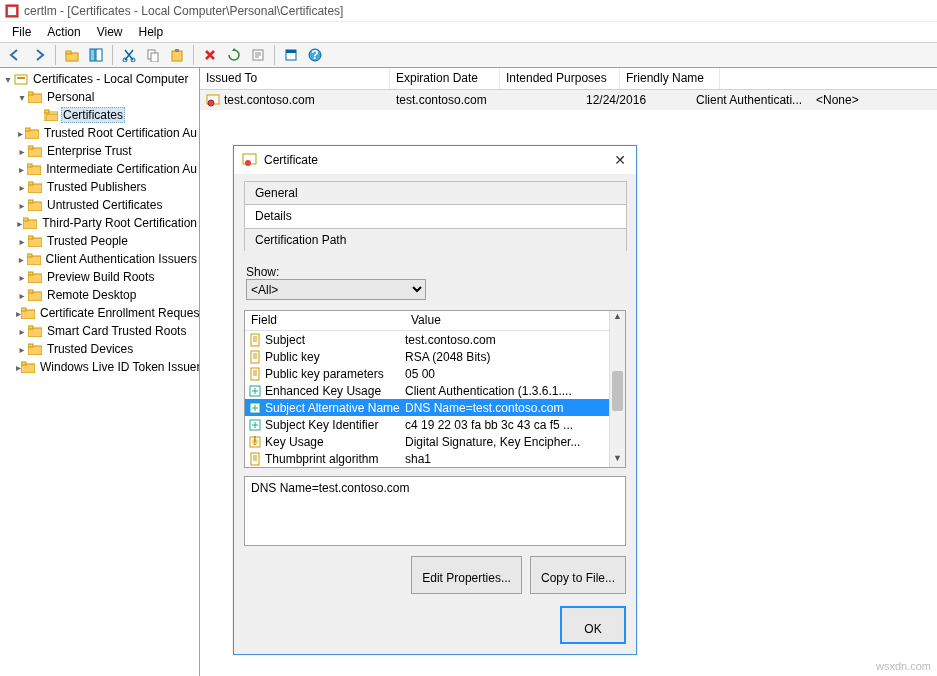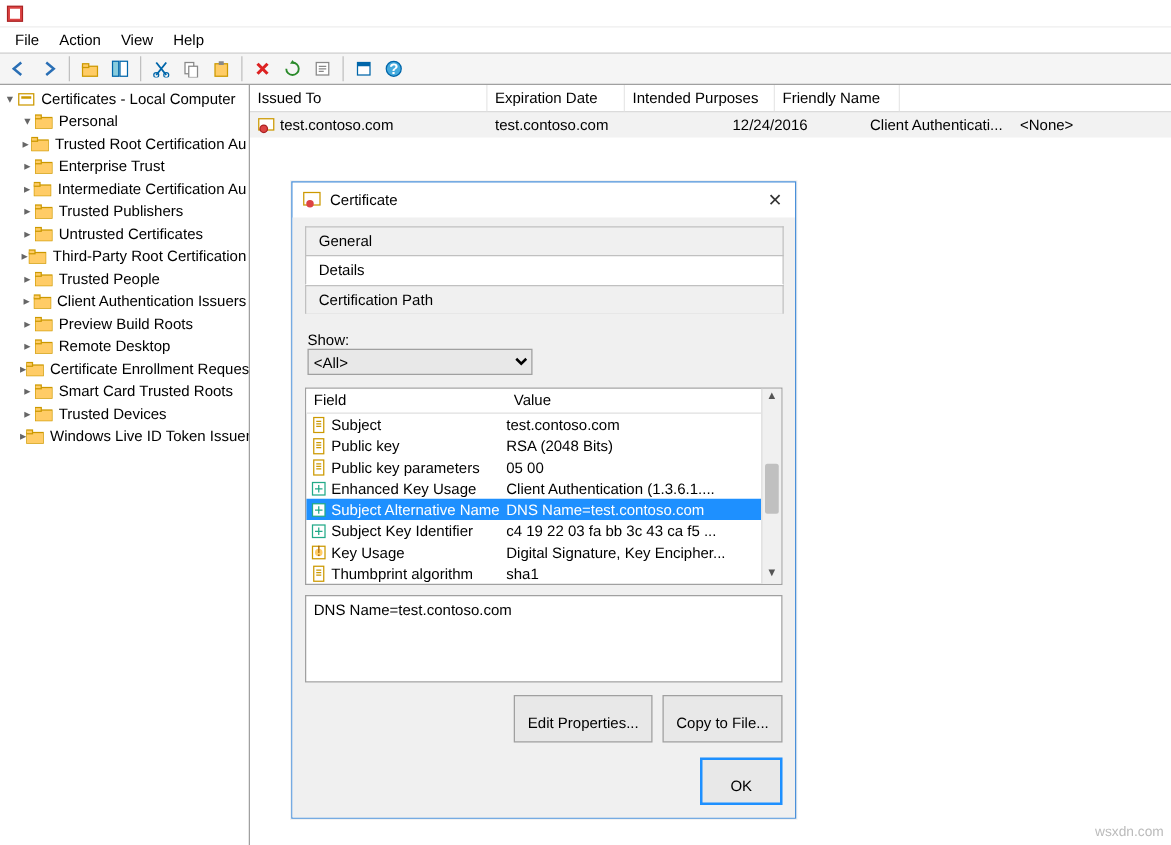--- a/index.html
+++ b/index.html
@@ -80,20 +80,21 @@
 </head>
 <body>
 
 <div class="titlebar">
   <span class="app-icon">
     <svg width="14" height="14">
         <rect x="1" y="1" width="12" height="12" fill="#d44" stroke="#a22"></rect>
         <rect x="3" y="3" width="8" height="8" fill="#fff"></rect>
       </svg>
   </span>
+  <span class="title">certlm - [Certificates - Local Computer\Personal\Certificates]</span>
 </div>
 
 <div class="menubar">
   <span>File</span>
   <span>Action</span>
   <span>View</span>
   <span>Help</span>
 </div>
 
 <div class="toolbar">
@@ -188,20 +189,31 @@
     </div>
     <div class="tree-row indent1">
       <span class="exp">▾</span>
       <span class="fold">
           <svg width="14" height="12">
             <rect x="0" y="3" width="14" height="9" fill="#fc6" stroke="#c90"></rect>
             <rect x="0" y="1" width="5" height="3" fill="#fc6" stroke="#c90"></rect>
           </svg>
         </span>
       <span class="label-wrap">Personal</span>
+    </div>
+    <div class="tree-row indent2 selected">
+      <span class="exp"></span>
+      <span class="fold">
+          <svg width="14" height="12">
+            <rect x="0" y="3" width="14" height="9" fill="#fff" stroke="#c90"></rect>
+            <rect x="0" y="1" width="5" height="3" fill="#fc6" stroke="#c90"></rect>
+            <rect x="2" y="5" width="12" height="7" fill="#fc6" stroke="#c90"></rect>
+          </svg>
+        </span>
+      <span class="label-wrap">Certificates</span>
     </div>
     <div id="tree-items">
         <div class="tree-row indent1">
           <span class="exp">▸</span>
           <span class="fold">
             <svg width="14" height="12">
               <rect x="0" y="3" width="14" height="9" fill="#fc6" stroke="#c90"></rect>
               <rect x="0" y="1" width="5" height="3" fill="#fc6" stroke="#c90"></rect>
             </svg>
           </span>

